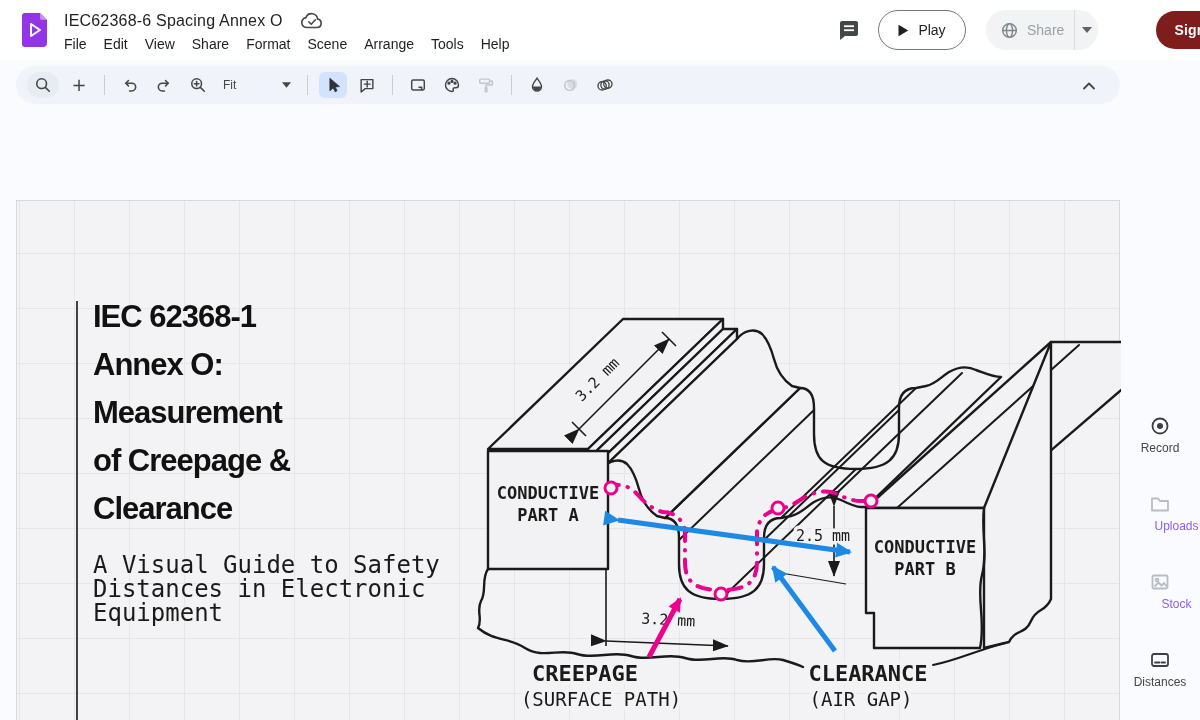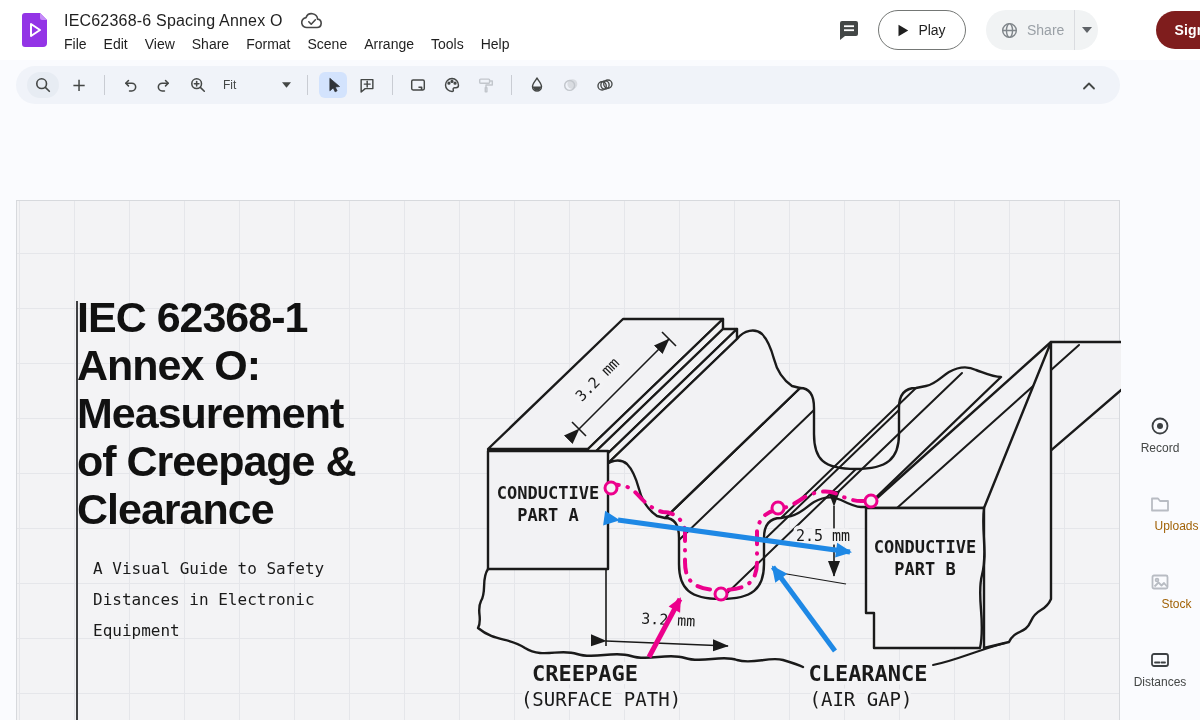--- a/index.html
+++ b/index.html
@@ -36,33 +36,33 @@
   #fit-label{font-size:12px;color:#444746;}
   #tb-collapse{margin-left:auto;}
   .glyph{font-size:18px;line-height:1;color:#444746;font-family:"DejaVu Sans",sans-serif;}
 
   
   #rail{position:absolute;left:1120px;top:415px;width:80px;display:flex;flex-direction:column;
         align-items:flex-end;gap:38px;}
   .rail-item{display:flex;flex-direction:column;align-items:center;gap:4px;width:80px;}
   .rail-item .rlabel{font-size:12px;}
   .rail-on{color:#3c4043;} .rail-on .rlabel{color:#444746;}
-  .rail-off{color:#b8bcc3;} .rail-off .rlabel{color:#a16207;margin-left:33px;}
+  .rail-off{color:#b8bcc3;} .rail-off .rlabel{color:#8b5cf6;margin-left:33px;}
 
   
   #canvas{position:absolute;left:16px;top:200px;width:1104px;height:521px;background:#f3f3f5;
           border:1px solid #d7d9dd;box-sizing:border-box;
           background-image:linear-gradient(#e5e6ea 1px,transparent 1px),
                            linear-gradient(90deg,#e5e6ea 1px,transparent 1px);
           background-size:55px 55px;background-position:2px -3px;}
   #accent-rule{position:absolute;left:59px;top:100px;width:2px;height:420px;background:#3f4043;}
-  #slide-title{position:absolute;left:60px;top:92px;font-size:43px;font-weight:700;line-height:48px;
+  #slide-title{position:absolute;left:76px;top:92px;font-size:31px;font-weight:700;line-height:48px;
                letter-spacing:-1px;color:#111;white-space:pre-line;}
   #slide-subtitle{position:absolute;left:76px;top:352px;font-family:"DejaVu Sans Mono",monospace;
-                  font-size:16px;line-height:31px;color:#1a1a1a;white-space:pre-line;}
+                  font-size:24px;line-height:24px;color:#1a1a1a;white-space:pre-line;}
   #diagram{position:absolute;left:0;top:0;}
 
   .mono-label{font-family:"DejaVu Sans Mono",monospace;fill:#1a1a1a;}
   .halo{paint-order:stroke;stroke:#f3f3f5;stroke-width:7px;stroke-linejoin:round;}
 </style>
 </head>
 <body>
 
 <div id="header">
   <svg id="logo" viewBox="0 0 25 34">

